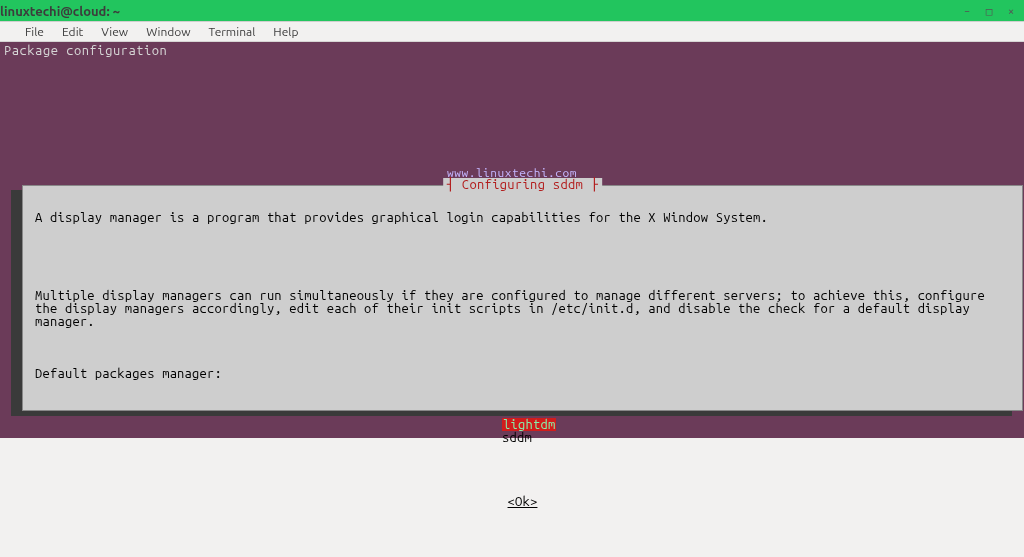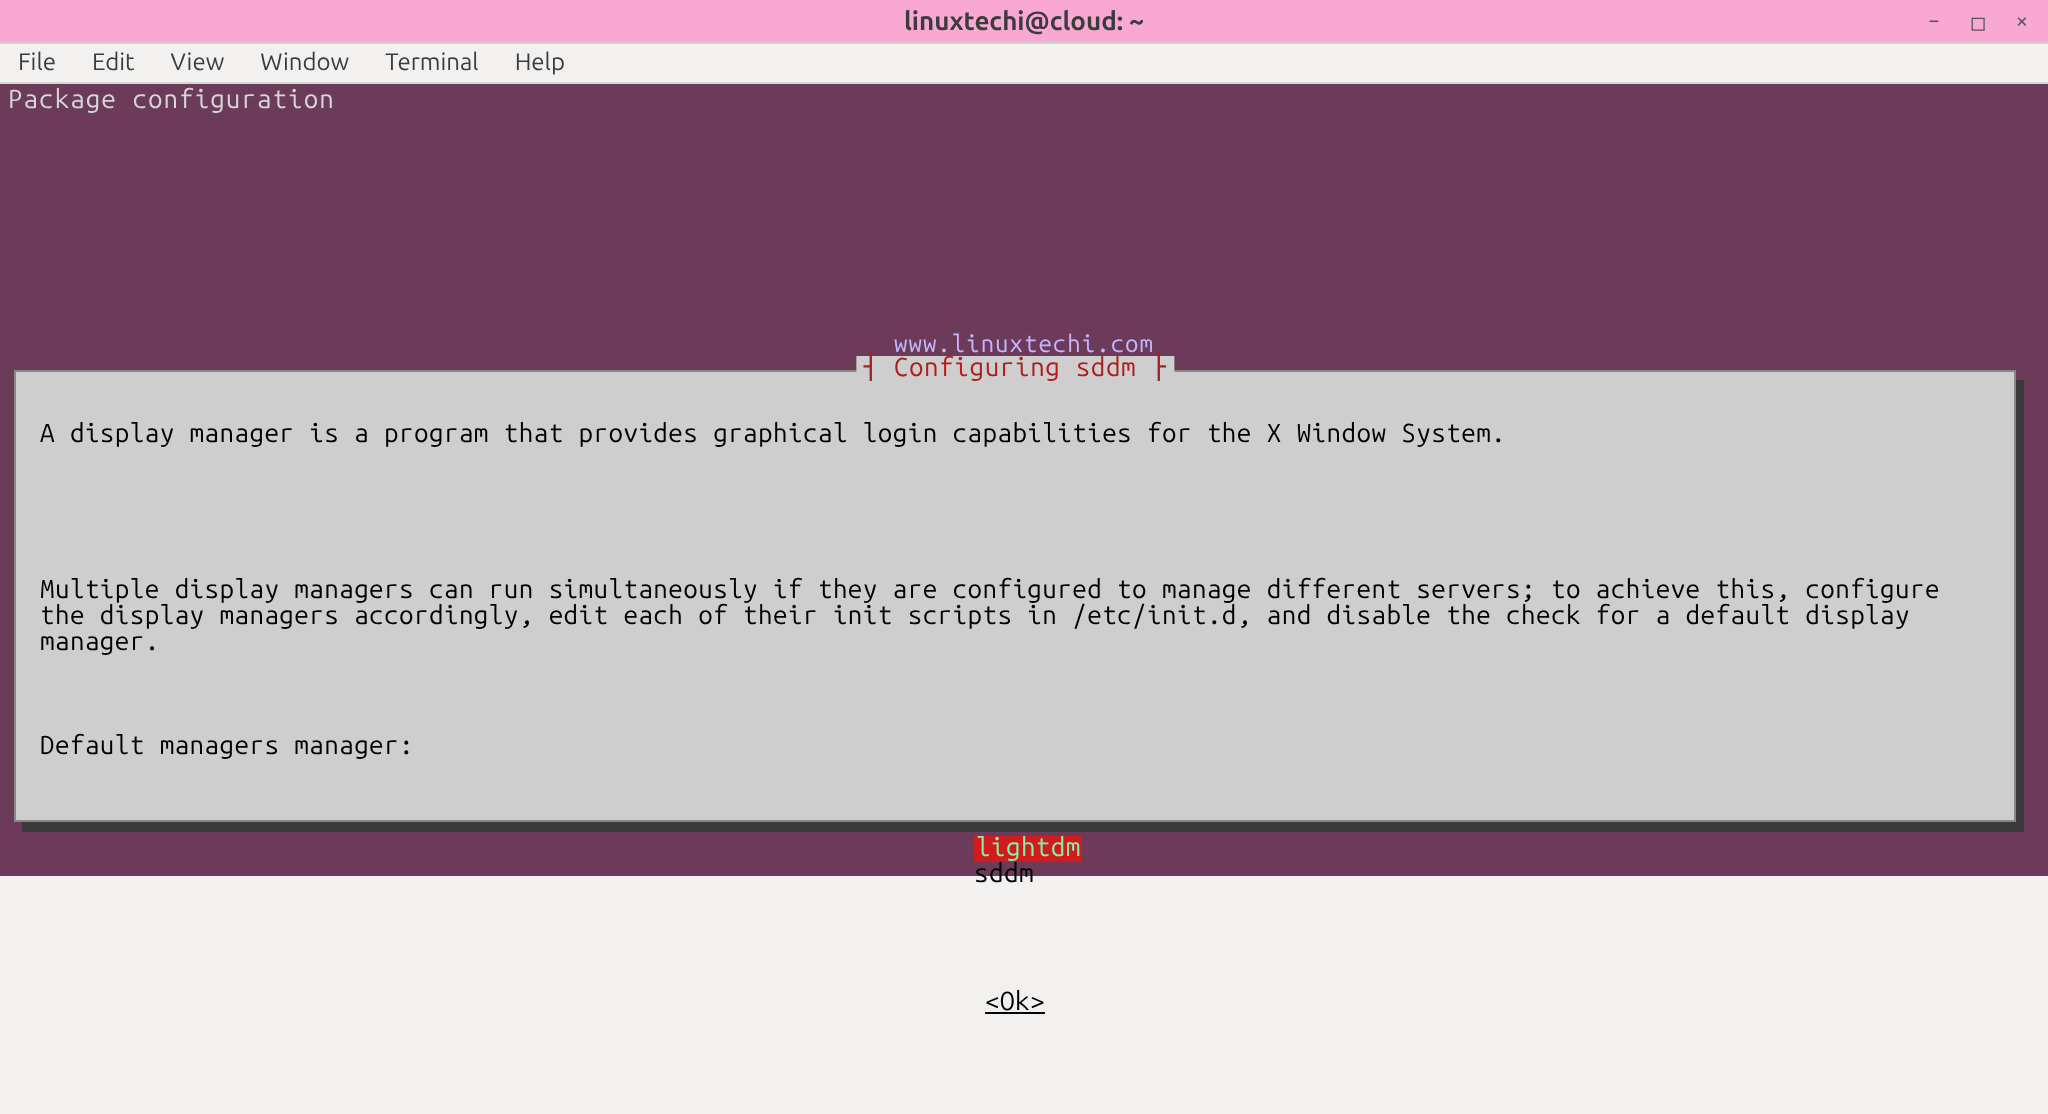--- a/index.html
+++ b/index.html
@@ -11,24 +11,23 @@
       width: 1024px;
       height: 557px;
       background: #f2f1f0;
       font-family: "Ubuntu Mono", "DejaVu Sans Mono", monospace;
       font-size: 13px;
       overflow: hidden;
       position: relative;
     }
     .titlebar {
       height: 22px;
-      background: #f9a8d4;
-      display: flex;
-      align-items: center;
-      justify-content: center;
+      background: #22c55e;
+      display: flex;
+      align-items: center;
       position: relative;
       border-bottom: 1px solid #d0cfce;
     }
     .titlebar-text {
       font-family: "Ubuntu", sans-serif;
       font-size: 13px;
       font-weight: bold;
       color: #3c3c3c;
     }
     .window-controls {
@@ -48,21 +47,21 @@
       justify-content: center;
       color: #555;
       font-size: 11px;
       cursor: pointer;
     }
     .menubar {
       height: 20px;
       background: #f2f1f0;
       display: flex;
       align-items: center;
-      padding-left: 0;
+      padding-left: 16px;
       font-family: "Ubuntu", sans-serif;
       font-size: 12px;
       color: #3c3c3c;
       border-bottom: 1px solid #d6d5d4;
     }
     .menu-item {
       padding: 2px 9px;
       cursor: pointer;
     }
     .terminal {
@@ -93,21 +92,21 @@
     .dialog-shadow {
       position: absolute;
       left: 11px;
       top: 148px;
       width: 1001px;
       height: 226px;
       background: #3a3a3a;
     }
     .dialog {
       position: absolute;
-      left: 7px;
+      left: 22px;
       top: 143px;
       width: 1001px;
       height: 226px;
       background: #cecece;
       border: 1px solid #888;
       color: #000;
     }
     .dialog-title {
       position: absolute;
       top: -8px;
@@ -181,21 +180,21 @@
   <div class="dialog-shadow"></div>
 
   <div class="dialog">
     <div class="dialog-title">┤ <span>Configuring sddm</span> ├</div>
     <div class="dialog-content">
 <span class="para">A display manager is a program that provides graphical login capabilities for the X Window System.</span>
 <br>
 <br>
 <span class="para">Multiple display managers can run simultaneously if they are configured to manage different servers; to achieve this, configure the display managers accordingly, edit each of their init scripts in /etc/init.d, and disable the check for a default display manager.</span>
 <br>
-<span class="para">Default managers manager:</span>
+<span class="para">Default packages manager:</span>
 <div class="option-list">
 <span class="option selected">lightdm</span>
 <span class="option">sddm</span>
 </div>
 <div class="ok-button"><span>&lt;Ok&gt;</span></div>
     </div>
   </div>
 </div>
 
 </body></html>

